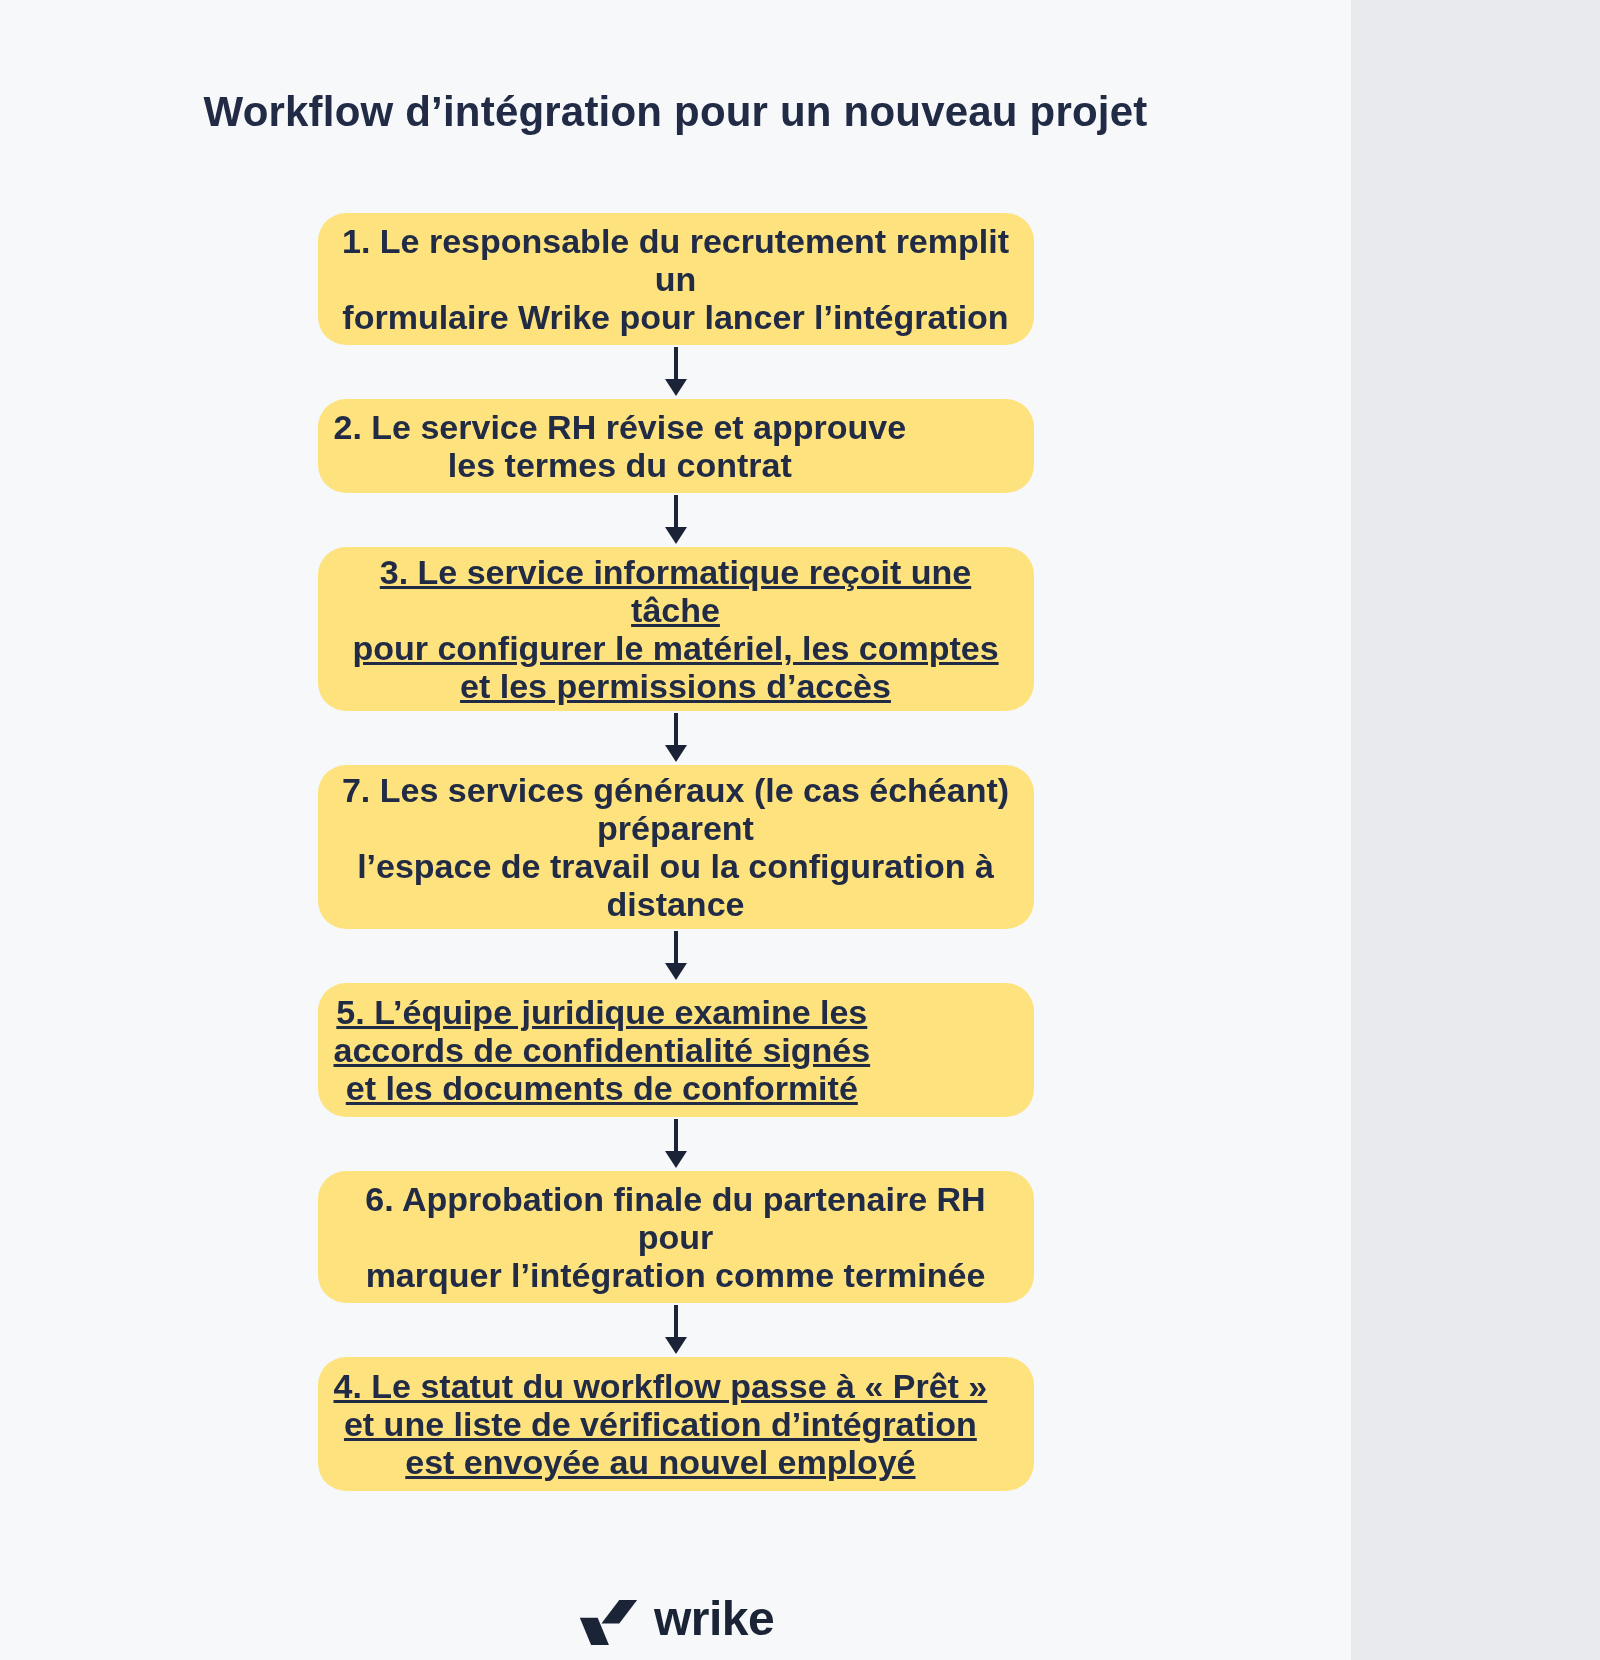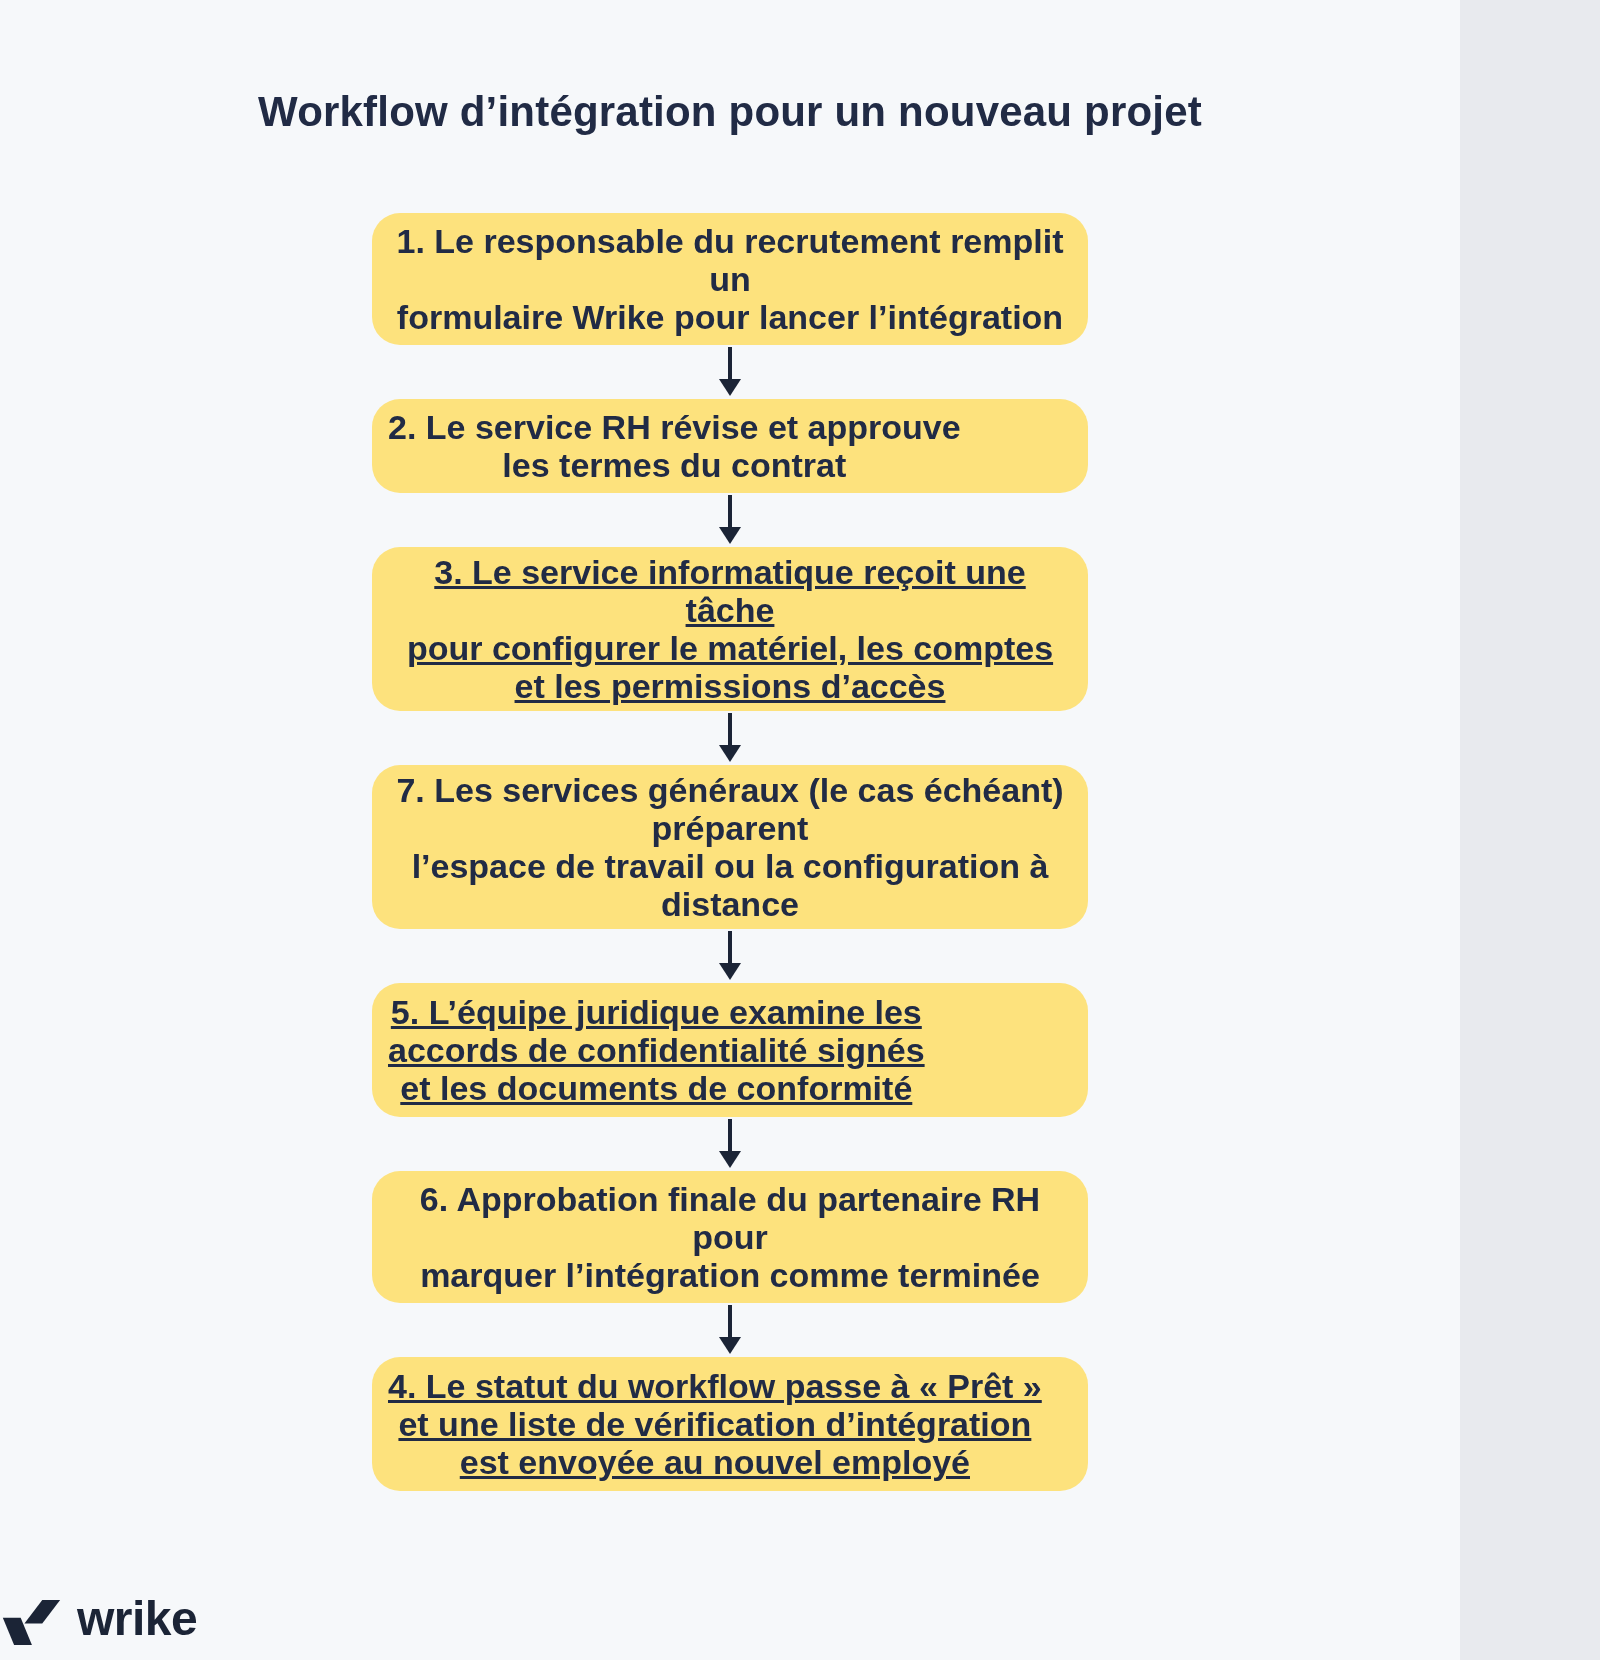--- a/index.html
+++ b/index.html
@@ -1,18 +1,18 @@
 <!DOCTYPE html>
 <html style="--bg: #F6F8FA; --yellow: #FDE27D; --navy: #212B45; --arrow: #1B2436;"><head>
 <meta charset="utf-8">
 <style>
   html,body{margin:0;padding:0;background:#e8eaee;}
   .canvas{
     position:relative;
-    width:1460px;height:1660px;
+    width:1351px;height:1660px;
     background:var(--bg,#F6F8FA);
     font-family:"Liberation Sans",sans-serif;
     overflow:hidden;
   }
   .title{
     margin:0;
     padding-top:88px;
     text-align:center;
     font-size:42px;
     font-weight:700;
@@ -48,20 +48,21 @@
   .arrow .head{
     position:absolute;left:1px;top:34px;
     width:0;height:0;
     border-left:11px solid transparent;
     border-right:11px solid transparent;
     border-top:17px solid var(--arrow,#1B2436);
   }
   .footer{
     display:flex;
     align-items:center;
+    justify-content:center;
     gap:15px;
     margin-top:104px;
   }
   .logo-icon{display:inline-block;line-height:0;}
   .logo-icon svg{display:block;width:62px;height:49px;}
   .logo-icon path{fill:var(--arrow,#1B2436);}
   .logo-text{
     font-size:48px;
     font-weight:700;
     color:var(--arrow,#1B2436);

